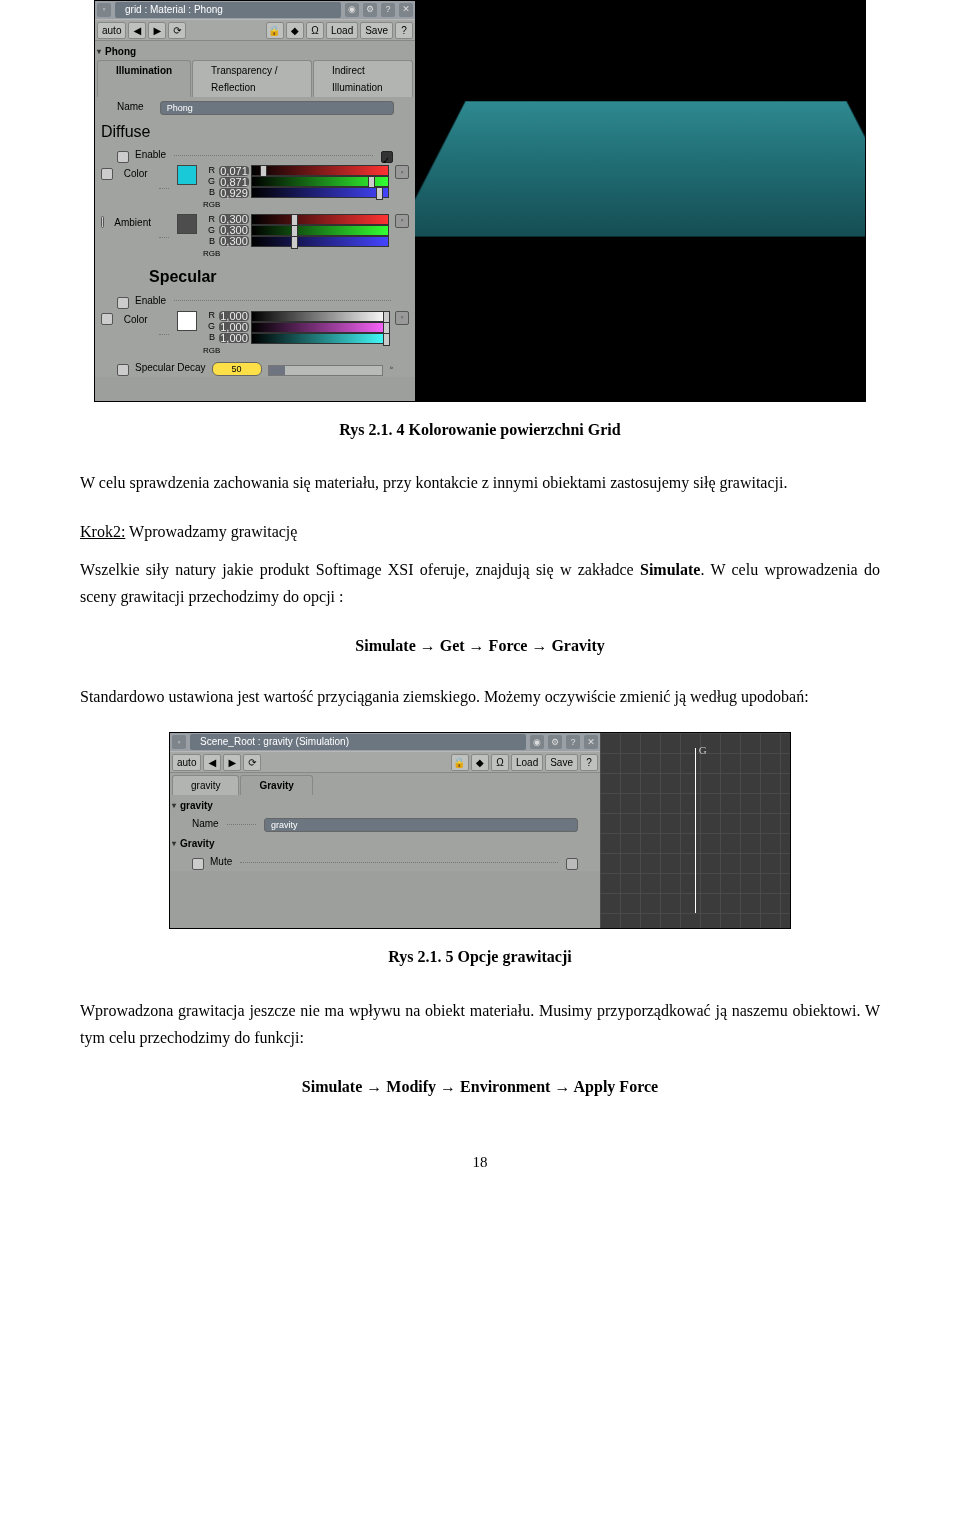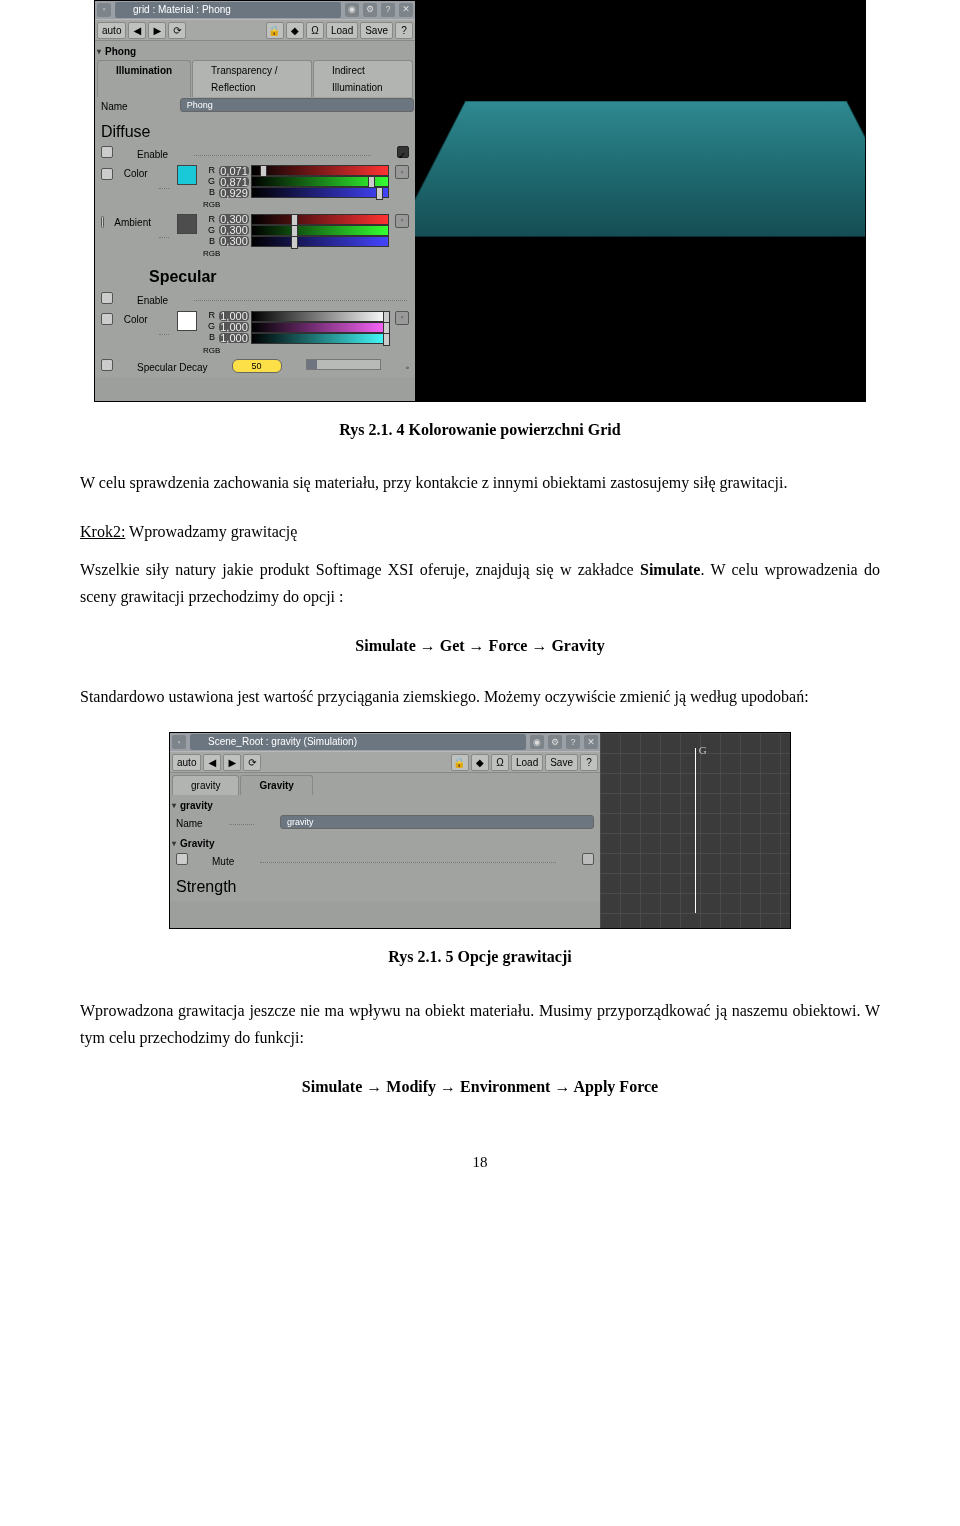--- a/index.html
+++ b/index.html
@@ -39,21 +39,21 @@
     align-items: center;
     height: 16px;
     padding: 1px 2px;
     gap: 4px;
     font-size: 10px;
   }
   .titlebar .t-title {
     background: #6b7681;
     color: #fff;
     flex: 1;
-    padding: 1px 18px;
+    padding: 1px 10px;
     height: 14px;
     line-height: 14px;
     border-radius: 2px;
   }
   .tb-icon {
     width: 14px; height: 14px;
     background: #7d848a;
     border-radius: 2px;
     display: inline-flex;
     align-items: center; justify-content: center;
@@ -107,23 +107,23 @@
     background: #b2b4b2;
     border: 1px solid #888;
     border-bottom: none;
     padding: 1px 18px;
     font-size: 10px;
     border-radius: 3px 3px 0 0;
   }
   .tab.active { background: #a0a3a0; font-weight: bold; }
   .row {
     display: flex;
-    align-items: flex-start;
-    gap: 24px;
-    padding: 1px 6px;
+    align-items: flex-end;
+    gap: 6px;
+    padding: 1px 22px;
     font-size: 10px;
   }
   .dots {
     flex: 1;
     border-bottom: 1px dotted #777;
     height: 1px;
     margin: 0 2px;
     align-self: center;
   }
   .chk {
@@ -496,21 +496,20 @@
       <span class="dots"></span>
       <span class="num-field" style="min-width:300px; background:#6b7681; color:#fff; border-radius:3px; text-align:left; padding-left:6px;">gravity</span>
     </div>
     <div class="section-lbl">Gravity</div>
     <div class="row">
       <span class="chk"></span>
       <span>Mute</span>
       <span class="dots"></span>
       <span class="chk" style="background:#bbb;"></span>
     </div>
-    <div class="fieldset-title">Strength</div>
     <div style="flex:1; background:#9c9f9c;"></div>
   </div>
   <div class="vp2">
     <div class="grid-bg"></div>
     <div class="gline"></div>
     <div class="glabel">G</div>
   </div>
 </div>
 
 <div class="caption">Rys 2.1. 5 Opcje grawitacji</div>

